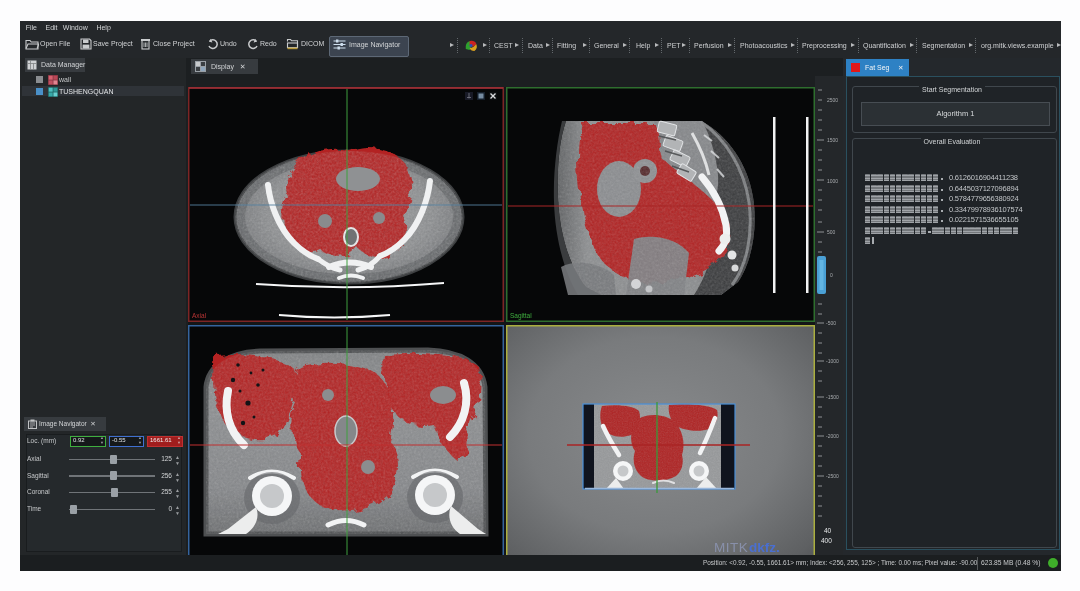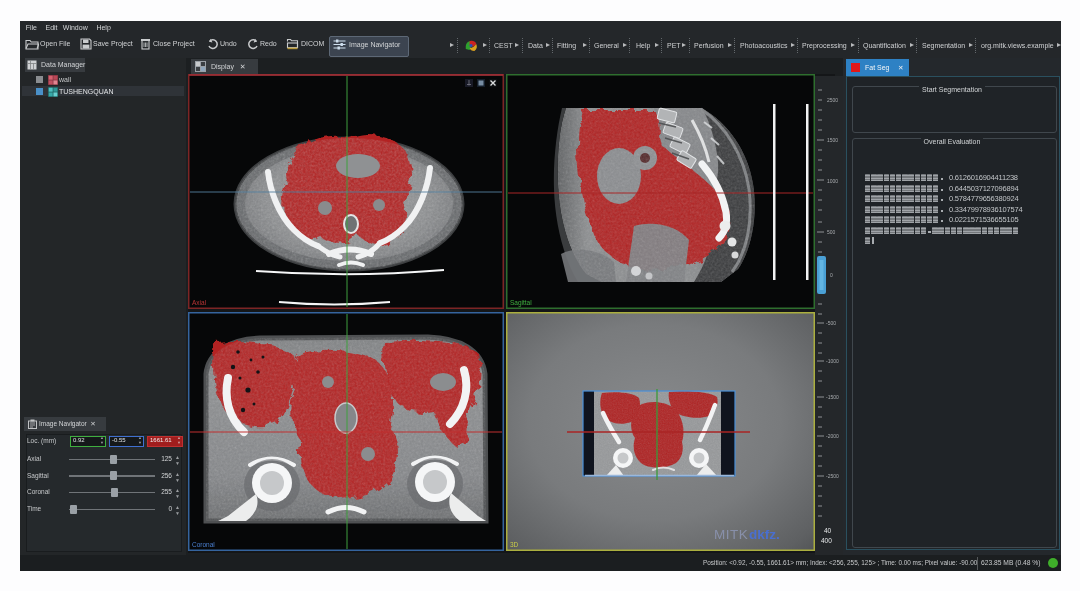--- a/index.html
+++ b/index.html
@@ -195,21 +195,21 @@
 
   <div class="abs" style="left:166px;top:37px;width:657px;height:497px;background:#1c1f21;"></div>
   <div class="abs tab" style="left:171px;top:38px;width:67px;height:15px;"></div>
   <svg class="abs" style="left:175px;top:40px;" width="11" height="11" viewBox="0 0 11 11">
       <rect x="0.5" y="0.5" width="10" height="10" fill="#3a3e42" stroke="#9aa0a6"></rect>
       <path d="M0.5 5.5 h10 M5.5 0.5 v10" stroke="#9aa0a6" stroke-width="1"></path>
       <rect x="1" y="1" width="4" height="4" fill="#c8cacc"></rect>
       <rect x="6" y="6" width="4" height="4" fill="#8fa6bc"></rect>
     </svg>
   <div class="abs txt" style="left:191px;top:42px;font-size:7px;">Display&nbsp;&nbsp;&nbsp;✕</div>
-  <div id="viewports" class="abs" style="left:168px;top:53px;width:647px;height:479px;background:#141618;filter:blur(0.3px);">
+  <div id="viewports" class="abs" style="left:168px;top:66px;width:647px;height:479px;background:#141618;filter:blur(0.3px);">
 
   <svg class="abs" style="left:0;top:0;" width="316" height="235" viewBox="0 0 316 235">
     <defs>
       <radialGradient id="bod1" cx="50%" cy="48%" r="60%">
         <stop offset="0%" stop-color="#96989a"></stop>
             <stop offset="60%" stop-color="#8d8f91"></stop>
         <stop offset="85%" stop-color="#75777a"></stop>
             <stop offset="100%" stop-color="#5a5c5e"></stop>
       </radialGradient>
       <filter id="rough1" x="-20%" y="-20%" width="140%" height="140%">
@@ -475,20 +475,21 @@
 
     <div class="abs" style="left:3px;top:1px;width:63px;height:17px;background:#2e81c4;"></div>
     <div class="abs" style="left:8px;top:5px;width:9px;height:9px;background:#e01818;"></div>
     <div class="abs" style="left:22px;top:6px;font-size:7px;color:#f2f4f6;">Fat Seg</div>
     <div class="abs" style="left:55px;top:6px;font-size:6.5px;color:#eef0f2;">✕</div>
 
     <div class="abs" style="left:3px;top:18px;width:212px;height:472px;background:#1f2327;border:1px solid #2a505f;"></div>
 
     <div class="abs" style="left:9px;top:28px;width:203px;height:45px;border:1px solid #40474d;border-radius:3px;"></div>
     <div class="abs" style="left:0px;top:20px;width:218px;text-align:center;"><span style="font-size:7px;color:#d2d5d7;background:#1f2327;padding:0 3px;">Start Segmentation</span></div>
+    <div class="abs" style="left:18px;top:44px;width:187px;height:22px;background:#2b3034;border:1px solid #474d53;color:#d6d9db;font-size:7.5px;text-align:center;line-height:22px;">Algorithm 1</div>
 
     <div class="abs" style="left:9px;top:80px;width:203px;height:408px;border:1px solid #40474d;border-radius:3px;"></div>
     <div class="abs" style="left:0px;top:72px;width:218px;text-align:center;"><span style="font-size:7px;color:#d2d5d7;background:#1f2327;padding:0 3px;">Overall Evaluation</span></div>
     <div id="cjktext" class="abs" style="left:22px;top:116px;width:185px;filter:blur(0.35px);opacity:0.92;">
       <div class="ln"><i class="cj"></i><i class="cj"></i><i class="cj"></i><i class="cj"></i><i class="cj"></i><i class="cj"></i><i class="cj"></i><i class="cj"></i><i class="cj"></i><i class="cj"></i><i class="cj"></i><i class="cj"></i><i class="cjc"></i><span class="num">0.6126016904411238</span></div>
       <div class="ln"><i class="cj"></i><i class="cj"></i><i class="cj"></i><i class="cj"></i><i class="cj"></i><i class="cj"></i><i class="cj"></i><i class="cj"></i><i class="cj"></i><i class="cj"></i><i class="cj"></i><i class="cj"></i><i class="cjc"></i><span class="num">0.6445037127096894</span></div>
       <div class="ln"><i class="cj"></i><i class="cj"></i><i class="cj"></i><i class="cj"></i><i class="cj"></i><i class="cj"></i><i class="cj"></i><i class="cj"></i><i class="cj"></i><i class="cj"></i><i class="cj"></i><i class="cj"></i><i class="cjc"></i><span class="num">0.5784779656380924</span></div>
       <div class="ln"><i class="cj"></i><i class="cj"></i><i class="cj"></i><i class="cj"></i><i class="cj"></i><i class="cj"></i><i class="cj"></i><i class="cj"></i><i class="cj"></i><i class="cj"></i><i class="cj"></i><i class="cj"></i><i class="cjc"></i><span class="num">0.33479978936107574</span></div>
       <div class="ln"><i class="cj"></i><i class="cj"></i><i class="cj"></i><i class="cj"></i><i class="cj"></i><i class="cj"></i><i class="cj"></i><i class="cj"></i><i class="cj"></i><i class="cj"></i><i class="cj"></i><i class="cj"></i><i class="cjc"></i><span class="num">0.0221571536655105</span></div>
       <div class="ln"><i class="cj"></i><i class="cj"></i><i class="cj"></i><i class="cj"></i><i class="cj"></i><i class="cj"></i><i class="cj"></i><i class="cj"></i><i class="cj"></i><i class="cj"></i><i class="cjc"></i><i class="cj"></i><i class="cj"></i><i class="cj"></i><i class="cj"></i><i class="cj"></i><i class="cj"></i><i class="cj"></i><i class="cj"></i><i class="cj"></i><i class="cj"></i><i class="cj"></i><i class="cj"></i><i class="cj"></i><i class="cj"></i></div>

